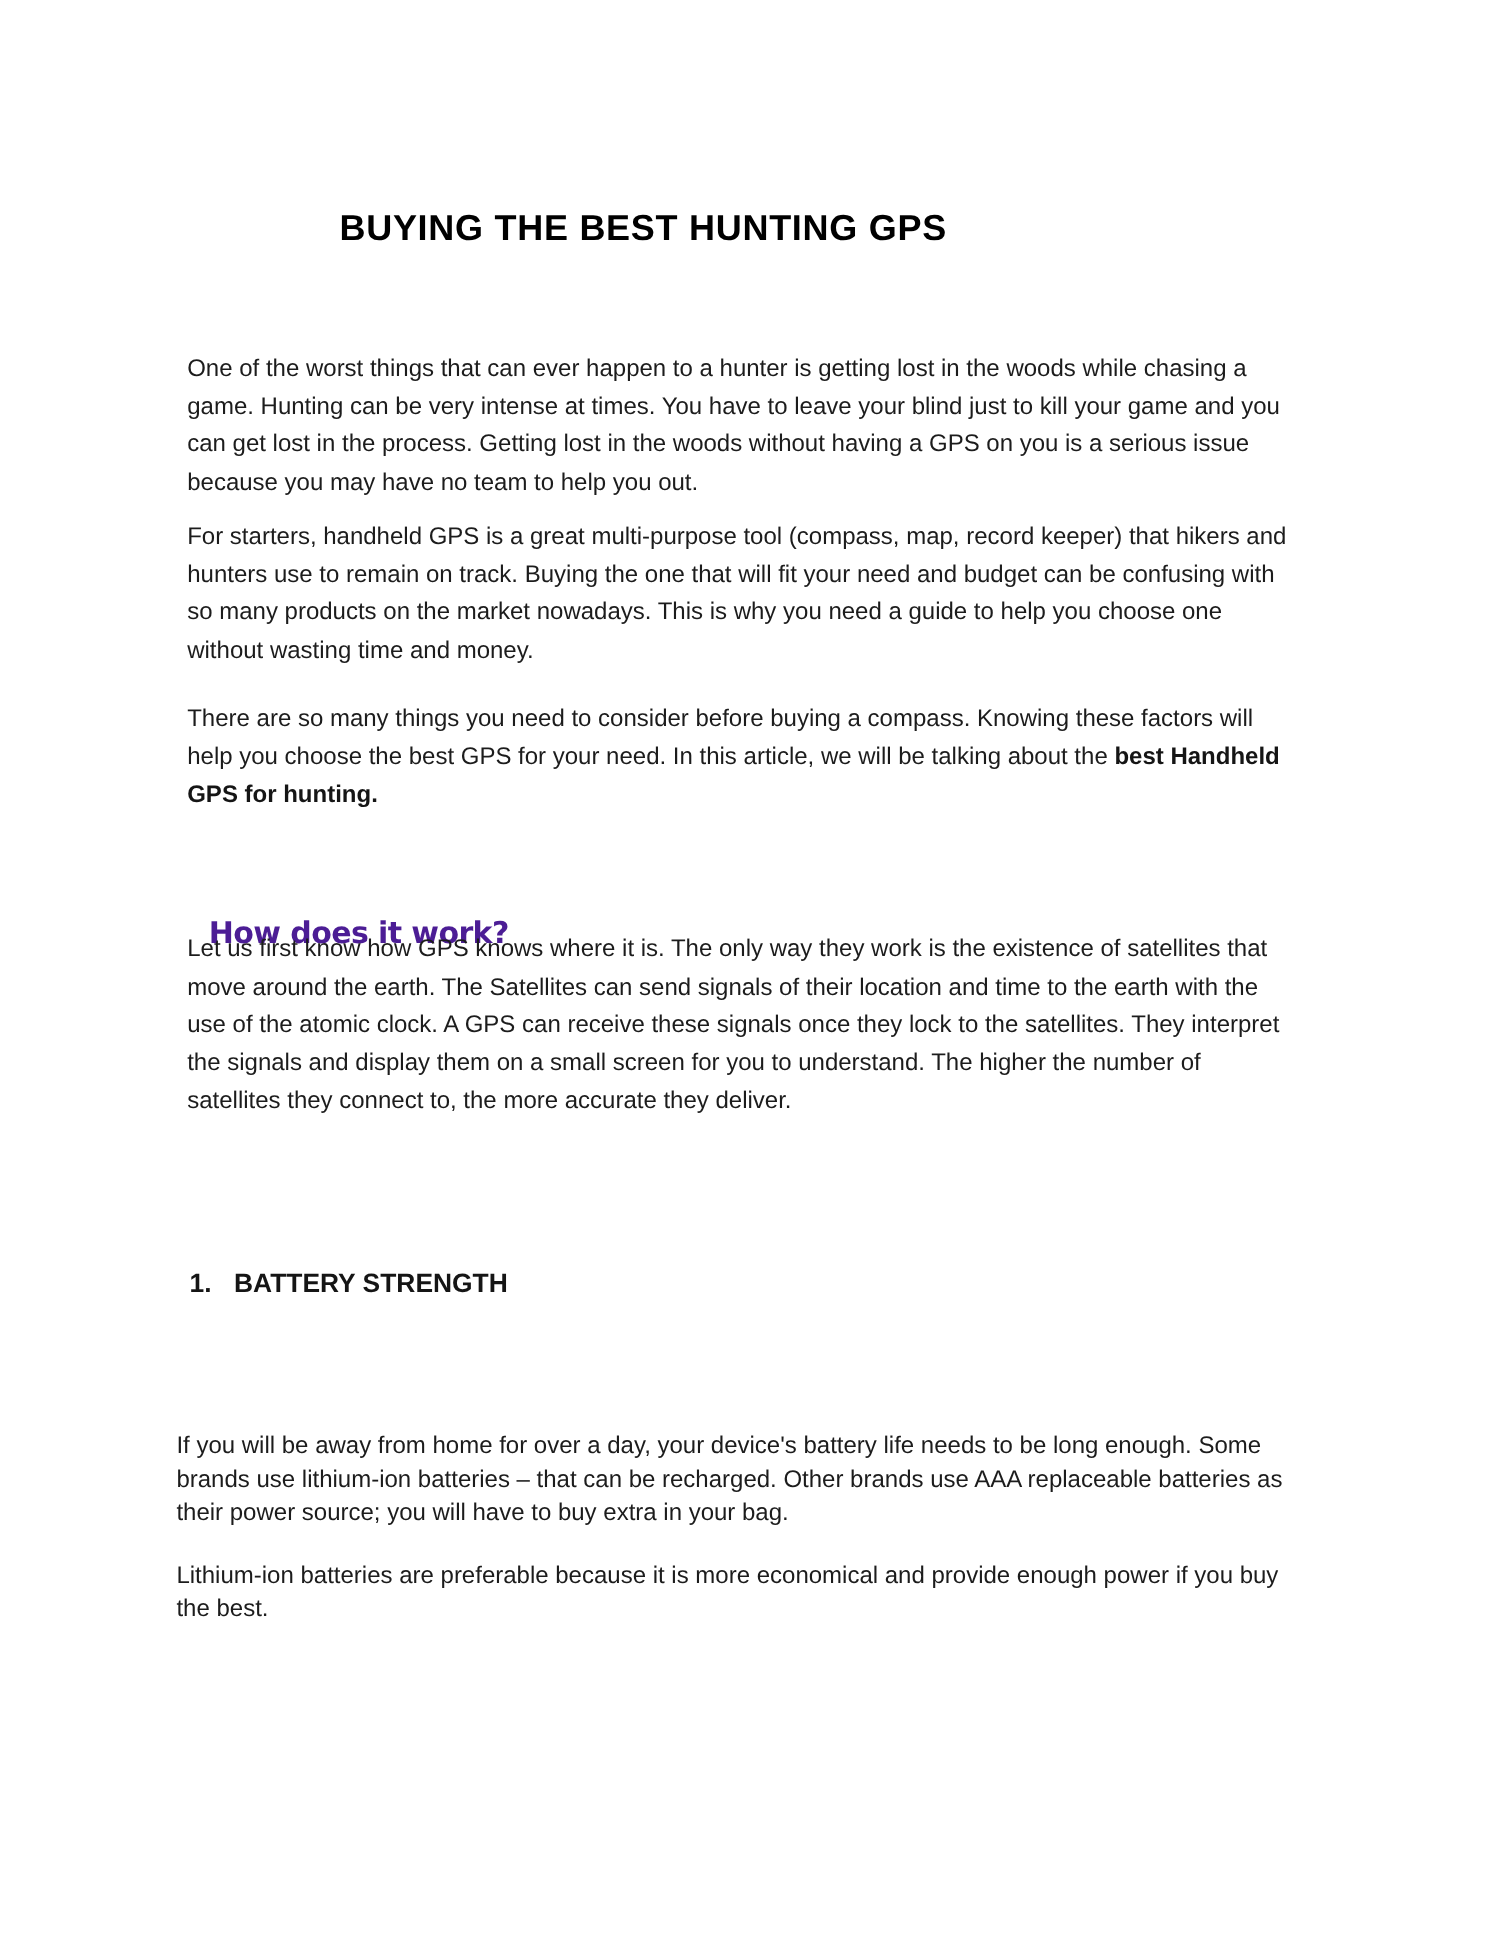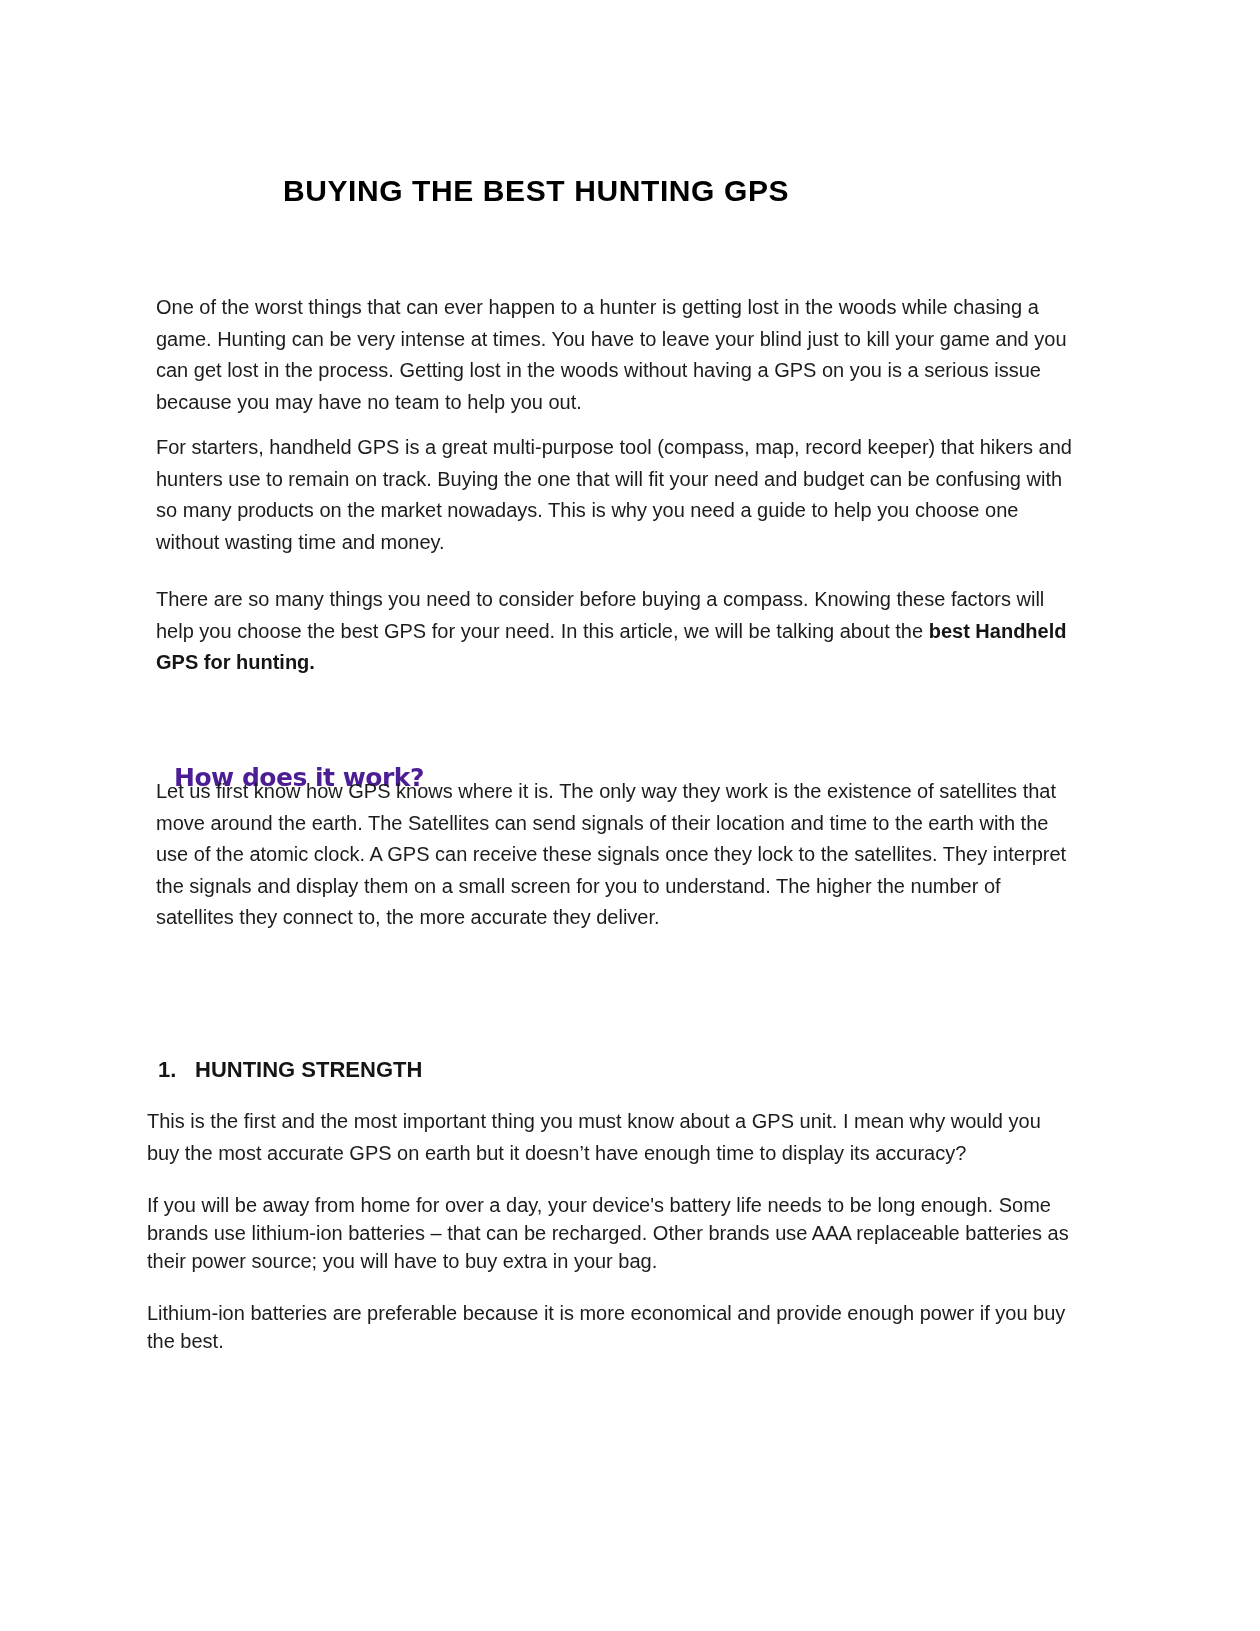--- a/index.html
+++ b/index.html
@@ -84,25 +84,23 @@
   <h2 class="h-script">How does it work?</h2>
 
   <p class="para" style="top:756px;">Let us first know how GPS knows where it is. The only way they work is the existence of satellites that
 move around the earth. The Satellites can send signals of their location and time to the earth with the
 use of the atomic clock. A GPS can receive these signals once they lock to the satellites. They interpret
 the signals and display them on a small screen for you to understand. The higher the number of
 satellites they connect to, the more accurate they deliver.</p>
 
   <h3 class="h-numbered">
       <span class="num">1.</span>
-      <span>HUNTING STRENGTH</span>
+      <span>BATTERY STRENGTH</span>
     </h3>
 
-  <p class="para shifted" style="top:1086px;">This is the first and the most important thing you must know about a GPS unit. I mean why would you
-buy the most accurate GPS on earth but it doesn’t have enough time to display its accuracy?</p>
 
   <p class="para shifted tight" style="top:1279px;">Lithium-ion batteries are preferable because it is more economical and provide enough power if you buy
 the best.</p>
 
   <p class="para shifted tight" style="top:1171px;">If you will be away from home for over a day, your device's battery life needs to be long enough. Some
 brands use lithium-ion batteries – that can be recharged. Other brands use AAA replaceable batteries as
 their power source; you will have to buy extra in your bag.</p>
 
 </div>
 

